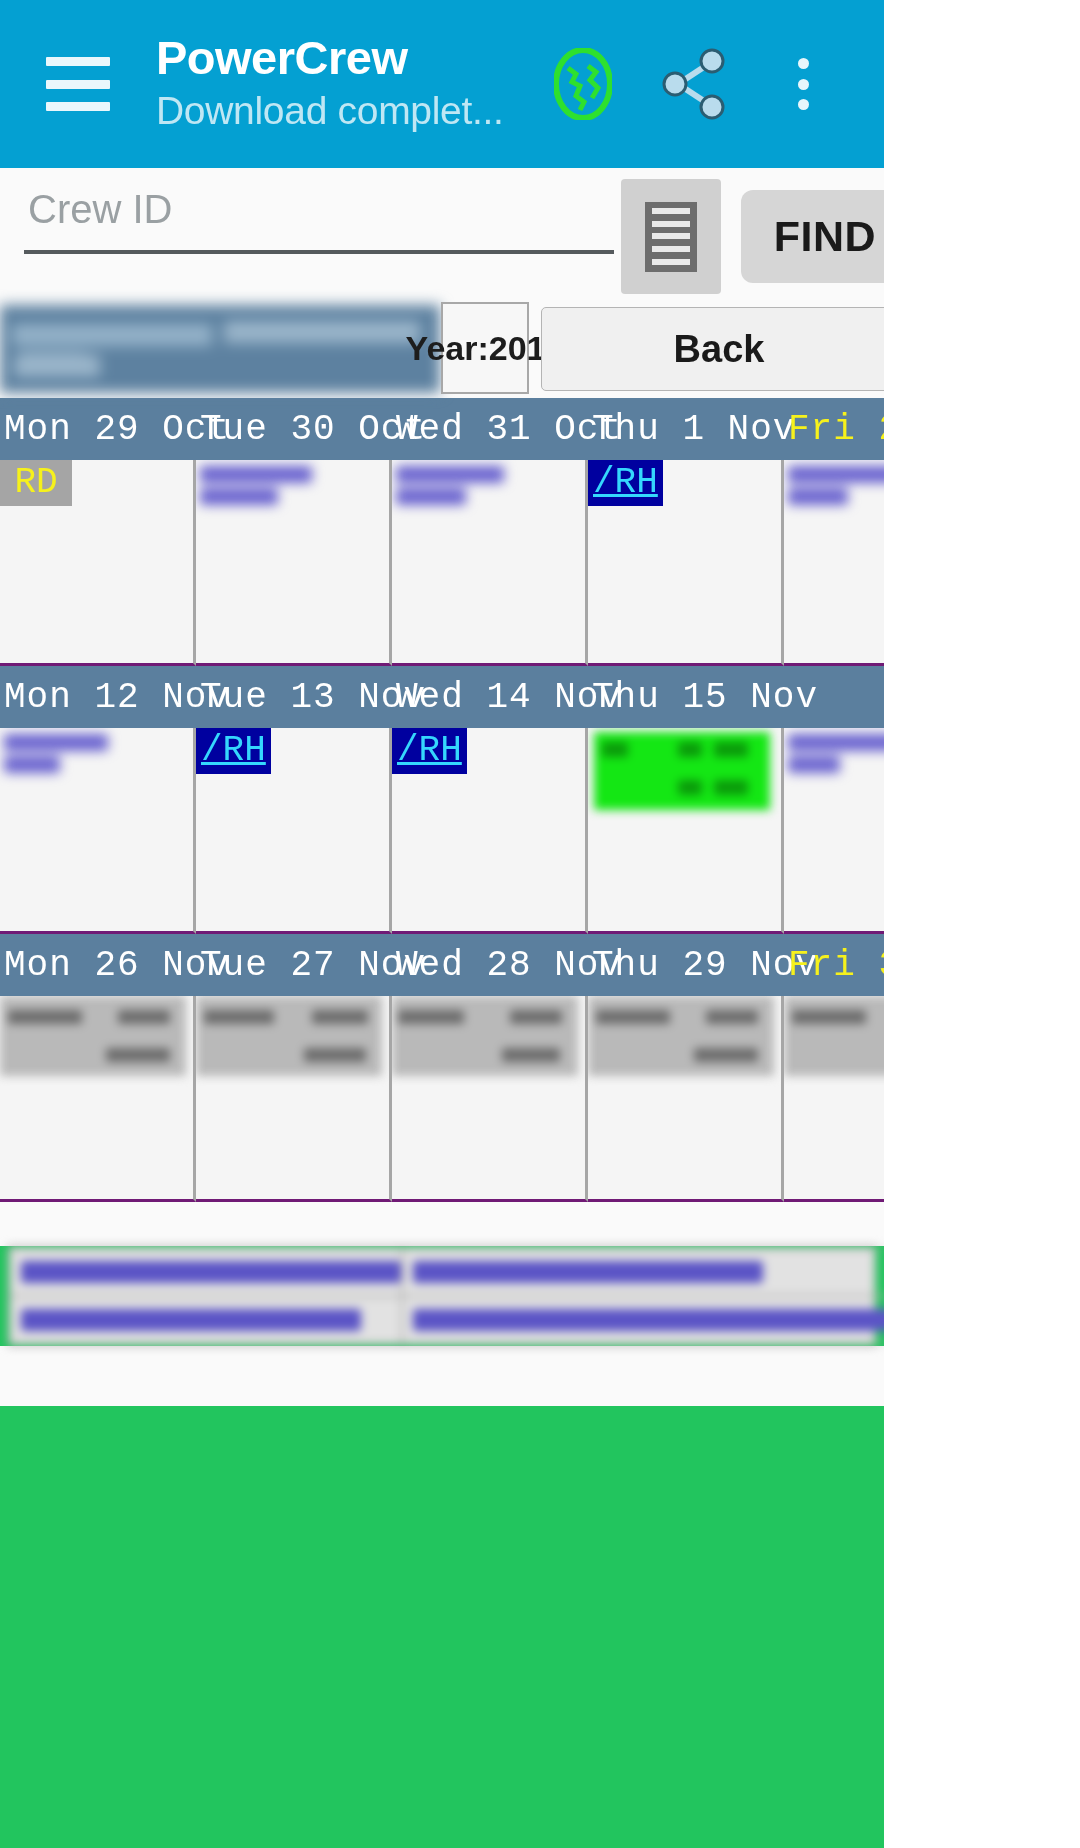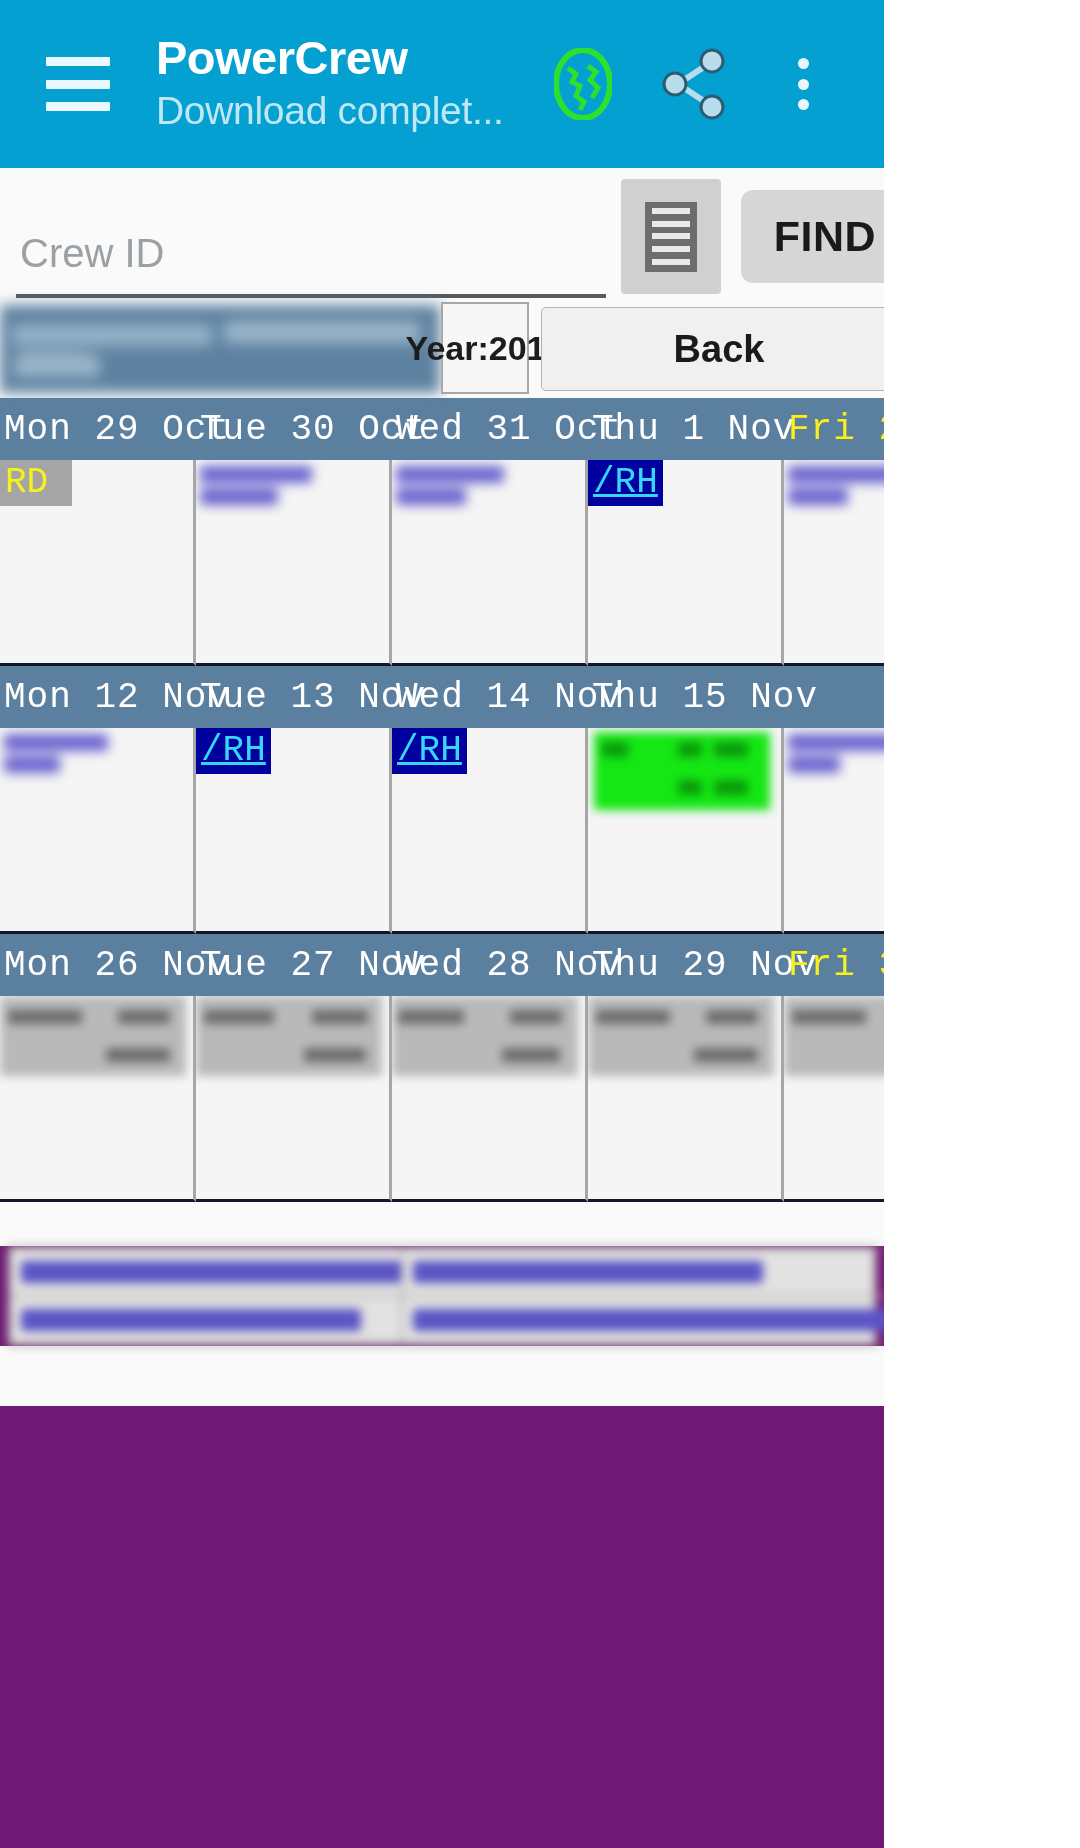--- a/index.html
+++ b/index.html
@@ -2,42 +2,42 @@
 <html><head>
 <meta charset="utf-8">
 <style>
   * { box-sizing: border-box; margin: 0; padding: 0; }
   html, body {
     width: 1080px; height: 1848px;
     background: #ffffff;
     font-family: "Liberation Sans", sans-serif;
     overflow: hidden;
   }
-  #root { position: relative; width: 884px; height: 1848px; overflow: hidden; background:#701a75; }
+  #root { position: relative; width: 884px; height: 1848px; overflow: hidden; background:#22c55e; }
 
   
   .appbar {
     height: 168px; background: #04A0D2;
     display: flex; align-items: center; padding: 0 26px;
     position: relative;
   }
   .hamburger { width: 64px; height: 54px; display:flex; flex-direction:column; justify-content:space-between; margin-right: 46px; margin-left: 20px; }
   .hamburger i { display:block; height: 9px; background:#eaf7fc; border-radius:1px; }
   .titlebox { display:flex; flex-direction:column; justify-content:center; flex: 0 0 auto; }
   .app-title { color:#ffffff; font-size: 47px; font-weight: bold; line-height: 1.08; letter-spacing: -0.5px; }
   .app-sub { color:#bfe7f4; font-size: 39px; line-height: 1.2; margin-top: 4px; letter-spacing:-0.3px;}
   .appbar-actions { margin-left:auto; display:flex; align-items:center; gap: 0px; }
   .icon-btn { width: 110px; height: 110px; display:flex; align-items:center; justify-content:center; }
   .globe { width: 58px; height: 72px; }
   .share-ic { width: 70px; height: 74px; }
   .kebab { display:flex; flex-direction:column; justify-content:space-between; height: 52px; }
   .kebab i { width: 11px; height: 11px; border-radius:50%; background:#e8f6fb; display:block; }
 
   
-  .searchrow { height: 130px; background:#fafafa; display:flex; align-items:flex-end; padding: 0 0 0 16px; position:relative;}
+  .searchrow { height: 130px; background:#fafafa; display:flex; align-items:flex-start; padding: 0 0 0 24px; position:relative;}
   .crew-input {
     width: 590px; height: 86px; border:none; border-bottom: 4px solid #555a5d;
     background: transparent; font-size: 40px; color:#3e4447;
     font-family:"Liberation Sans", sans-serif; padding-left: 4px; outline:none;
   }
   .crew-input::placeholder { color:#9aa0a3; }
   .doc-btn {
     position:absolute; left: 621px; top: 11px; width: 100px; height: 115px;
     background: #d0d0d0; border-radius: 4px; display:flex; align-items:center; justify-content:center;
   }
@@ -80,22 +80,22 @@
   .dayhdr {
     background:#5b7f9e; height: 62px; display:flex; align-items:center;
     font-family:"Liberation Mono", monospace; font-size: 36px; color:#ffffff;
     white-space: nowrap; overflow: hidden; letter-spacing: 1px;
   }
   .dayhdr .d { width: 196px; flex: 0 0 196px; padding-left: 4px; }
   .dayhdr .d.fri { color:#f6f11c; }
   .cellrow { display:flex; height: 206px; background:#5b7f9e; overflow:hidden; }
   .cell {
     width: 196px; flex: 0 0 196px; height: 206px; background:#f5f5f5;
-    border-right: 3px solid #a6a6a6; border-bottom: 3px solid #0f172a;
-    position:relative; overflow:hidden;
+    border-right: 3px solid #a6a6a6; border-bottom: 3px solid #701a75;
+    position:relative; overflow:hidden;text-align:center;
   }
   .badge {
     position:absolute; left:0; top:0; font-family:"Liberation Mono", monospace;
     font-size: 36px; padding: 3px 5px; line-height: 1.1;
   }
   .badge.rd { background:#a5a5a5; color:#f6f11c; width: 72px; }
   .badge.rh { background:#00009f; color:#35d7fd;text-decoration:underline; }
   .blurblk { position:absolute; filter: blur(6px); }
   .blurblk.trip { left: 4px; top: 6px; width: 120px; height: 40px; }
   .blurblk.trip i { display:block; height: 17px; background:#6a63cf; border-radius:3px; margin-bottom:5px; }

